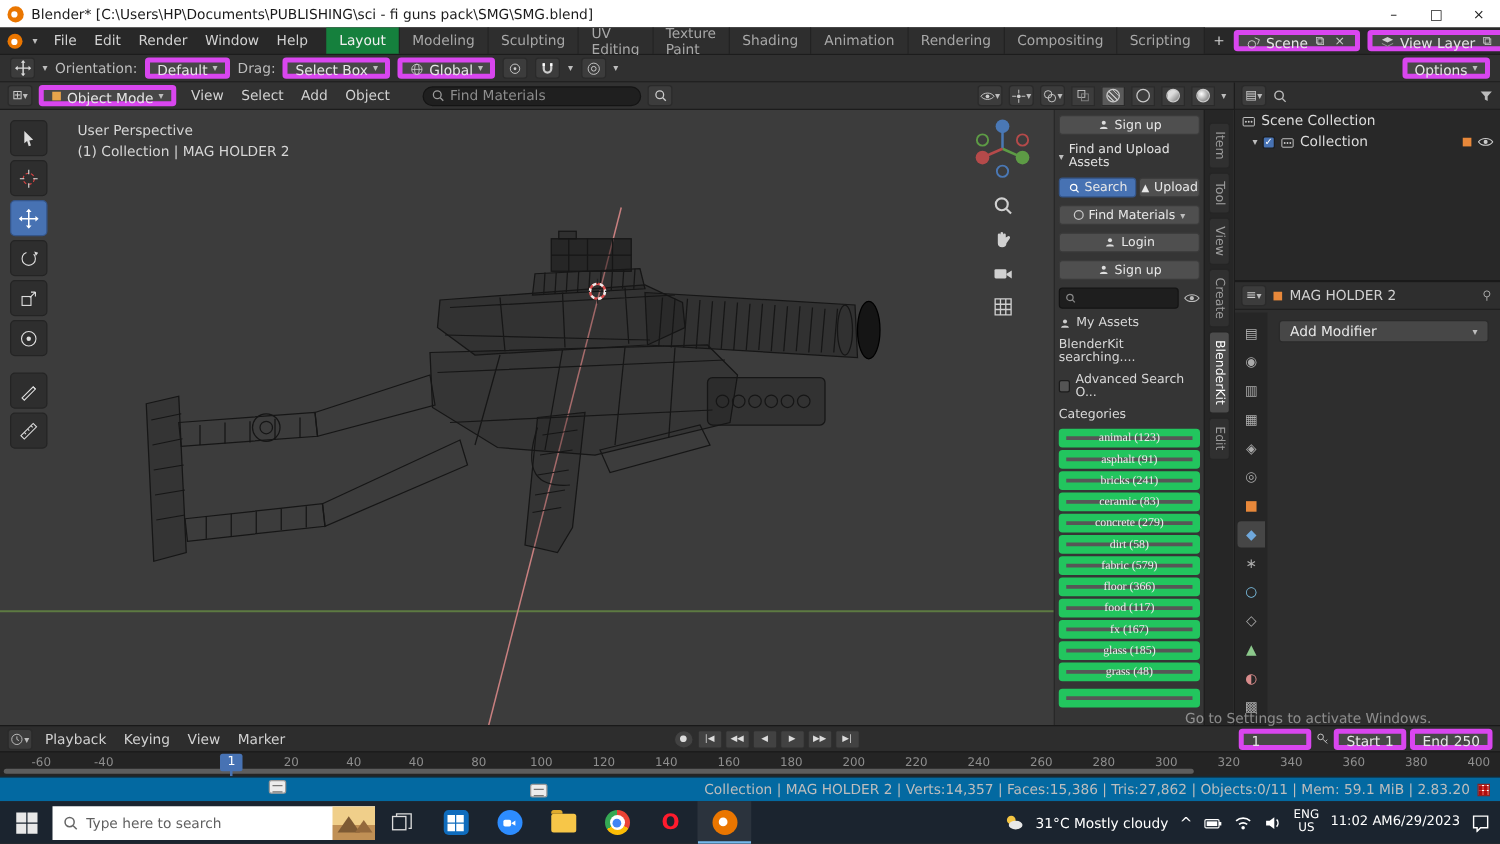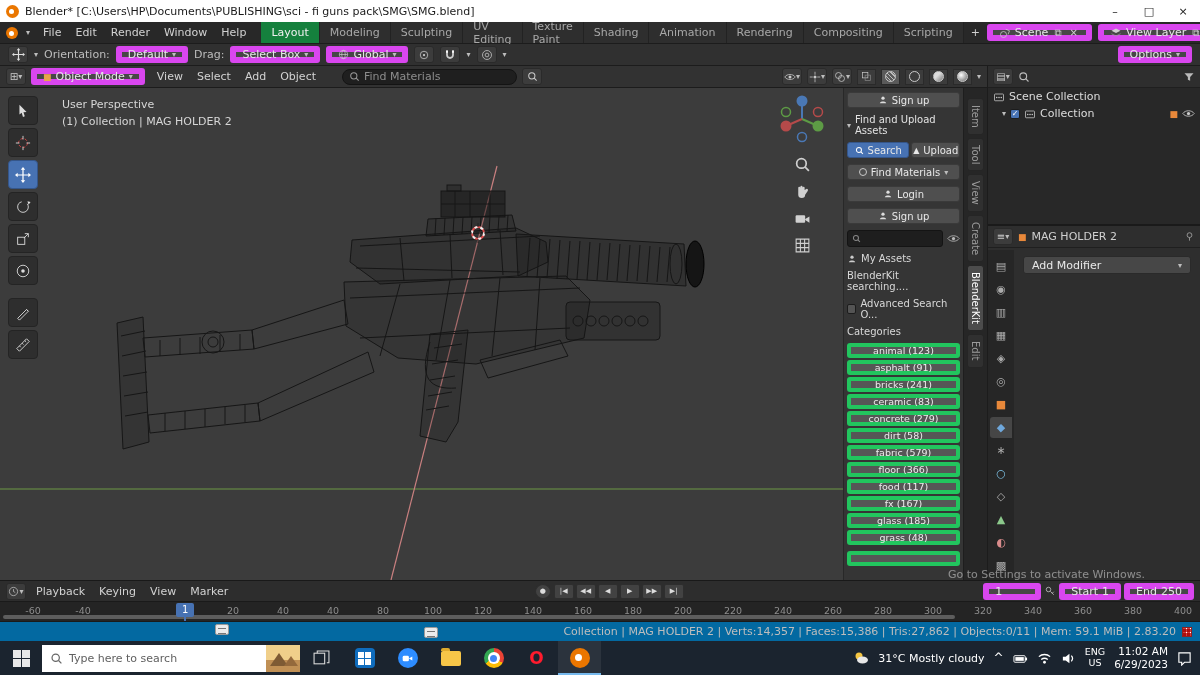--- a/index.html
+++ b/index.html
@@ -16,21 +16,21 @@
   .win-btn { width:34px; height:100%; display:flex; align-items:center; justify-content:center; color:#222; font-size:11px; }
 
   
   .menubar { position:absolute; top:22px; left:0; right:0; height:22px; background:#282828; display:flex; align-items:center; border-bottom:1px solid #1c1c1c; }
   .menu { padding:0 7px; height:100%; display:flex; align-items:center; color:#d2d2d2; cursor:default; }
   .app-icon-btn { display:flex; align-items:center; padding:0 6px; gap:2px; }
   .wtabs { display:flex; height:100%; margin-left:8px; }
   .wtab { padding:0 10px; display:flex; align-items:center; height:100%; color:#a8a8a8; background:#2e2e2e; border-right:1px solid #222; }
   .wtab.active { background:#15803d; color:#f0f0f0; }
   .caret { font-size:8px; color:#bdbdbd; }
-  .widget { background:#474747; border:6px solid #d946ef; border-radius:3px; height:17px; display:flex; align-items:center; gap:4px; padding:0 6px; color:#e6e6e6; white-space:nowrap; }
+  .widget { background:#474747; border:4px solid #d946ef; border-radius:3px; height:17px; display:flex; align-items:flex-start; gap:4px; padding:0 6px; color:#e6e6e6; white-space:nowrap; }
   .mini-x { color:#cfcfcf; font-size:10px; padding:0 2px; }
   .topbar-right { margin-left:auto; display:flex; align-items:center; gap:6px; padding-right:6px; }
 
   
   .toolsettings { position:absolute; top:44px; left:0; right:0; height:22px; background:#303030; display:flex; align-items:center; gap:6px; padding:0 8px; border-bottom:1px solid #1c1c1c; }
   .ts-label { color:#bdbdbd; }
   .icon-btn { width:20px; height:17px; background:#3c3c3c; border:1px solid #2a2a2a; border-radius:3px; display:flex; align-items:center; justify-content:center; }
   .spacer { flex:1; }
 
   
@@ -53,21 +53,21 @@
   
   .bk-panel { position:absolute; top:0; right:24px; width:120px; height:100%; background:#353535; border-left:1px solid #282828; padding:4px 3px; display:flex; flex-direction:column; gap:6px; overflow:hidden; }
   .bk-btn { min-height:16px; background:#4f4f4f; border:1px solid #3a3a3a; border-radius:3px; display:flex; align-items:center; justify-content:center; gap:4px; color:#e8e8e8; font-size:10px; }
   .bk-btn.blue { background:#4772b3; border-color:#35568a; }
   .bk-header { display:flex; align-items:center; gap:4px; color:#e2e2e2; font-size:10px; }
   .bk-row { display:flex; align-items:center; gap:4px; color:#d8d8d8; font-size:10px; }
   .bk-input { height:17px; background:#1e1e1e; border:1px solid #141414; border-radius:3px; display:flex; align-items:center; gap:3px; padding:0 4px; flex:1; }
   .bk-input input { background:transparent; border:0; outline:0; color:#ccc; width:70px; font-size:10px; }
   .split { display:flex; gap:2px; }
   .cats { display:flex; flex-direction:column; gap:2px; }
-  .cat-btn { height:15px; background:#565656; border:4px solid #22c55e; border-radius:3px; color:#ececec; font-size:9.5px; display:flex; align-items:center; justify-content:center; }
+  .cat-btn { height:15px; background:#565656; border:6px solid #22c55e; border-radius:3px; color:#ececec; font-size:9.5px; display:flex; align-items:center; justify-content:center;font-family:Liberation Serif, serif; }
   .checkbox { width:10px; height:10px; border:1px solid #1c1c1c; border-radius:2px; background:#545454; display:inline-flex; align-items:center; justify-content:center; font-size:8px; color:#fff; }
   .checkbox.on { background:#4772b3; }
 
   
   .vtabs { position:absolute; top:0; right:0; width:24px; height:100%; background:#262626; display:flex; flex-direction:column; gap:3px; align-items:center; padding-top:10px; border-left:1px solid #1e1e1e; }
   .vtab { writing-mode:vertical-rl; font-size:10px; color:#9c9c9c; background:#303030; border:1px solid #252525; border-radius:3px; padding:6px 2px; }
   .vtab.active { background:#4c4c4c; color:#ffffff; }
 
   
   .right-col { position:absolute; top:66px; left:988px; width:212px; height:514px; background:#2b2b2b; }
@@ -106,21 +106,21 @@
   .win-logo { display:grid; grid-template-columns:8px 8px; grid-template-rows:8px 8px; gap:1px; }
   .win-logo span { background:#e8e8e8; }
   .tb-search { width:258px; height:27px; background:#ffffff; display:flex; align-items:center; gap:6px; padding-left:8px; color:#5f5f5f; position:relative; overflow:hidden; }
   .pyramids { position:absolute; right:0; top:0; width:34px; height:100%; background:linear-gradient(#f0cf8a 0 55%, #c09055 55% 100%); }
   .pyramids::before { content:""; position:absolute; left:4px; bottom:6px; border-left:9px solid transparent; border-right:9px solid transparent; border-bottom:13px solid #7d5a34; }
   .pyramids::after { content:""; position:absolute; right:2px; bottom:6px; border-left:7px solid transparent; border-right:7px solid transparent; border-bottom:10px solid #94693c; }
   .tb-icon { width:43px; height:100%; display:flex; align-items:center; justify-content:center; }
   .tb-icon.open { background:rgba(255,255,255,.07); box-shadow:inset 0 -2px 0 #76b9ed; }
   .tray { margin-left:auto; display:flex; align-items:center; gap:9px; padding-right:8px; height:100%; }
   .tray .txt2 { display:flex; flex-direction:column; line-height:1.15; font-size:9.5px; align-items:center; }
-  .tray .clock { display:flex; flex-direction:column; line-height:1.25; font-size:10.5px; align-items:flex-end; }
+  .tray .clock { display:flex; flex-direction:row; line-height:1.25; font-size:10.5px; align-items:flex-end; }
   .store-icon { width:20px; height:20px; background:#0f6cbd; border-radius:4px; display:flex; align-items:center; justify-content:center; }
   .flag { display:grid; grid-template-columns:6px 6px; grid-template-rows:6px 6px; gap:1px; }
   .flag span { background:#fff; }
   .zoom-icon { width:20px; height:20px; border-radius:50%; background:#2d8cff; display:flex; align-items:center; justify-content:center; }
   .folder-icon { width:20px; height:15px; background:#f7c648; border-radius:2px; position:relative; }
   .folder-icon::before { content:""; position:absolute; top:-3px; left:0; width:9px; height:3px; background:#e0ab2d; border-radius:2px 2px 0 0; }
   .chrome-icon { width:20px; height:20px; border-radius:50%; background:conic-gradient(#ea4335 0 33%, #fbbc05 33% 66%, #34a853 66% 100%); position:relative; }
   .chrome-icon::before { content:""; position:absolute; inset:4px; border-radius:50%; background:#fff; }
   .chrome-icon::after { content:""; position:absolute; inset:6.5px; border-radius:50%; background:#4285f4; }
   .opera-icon { color:#ff1b2d; font-weight:bold; font-size:17px; }

